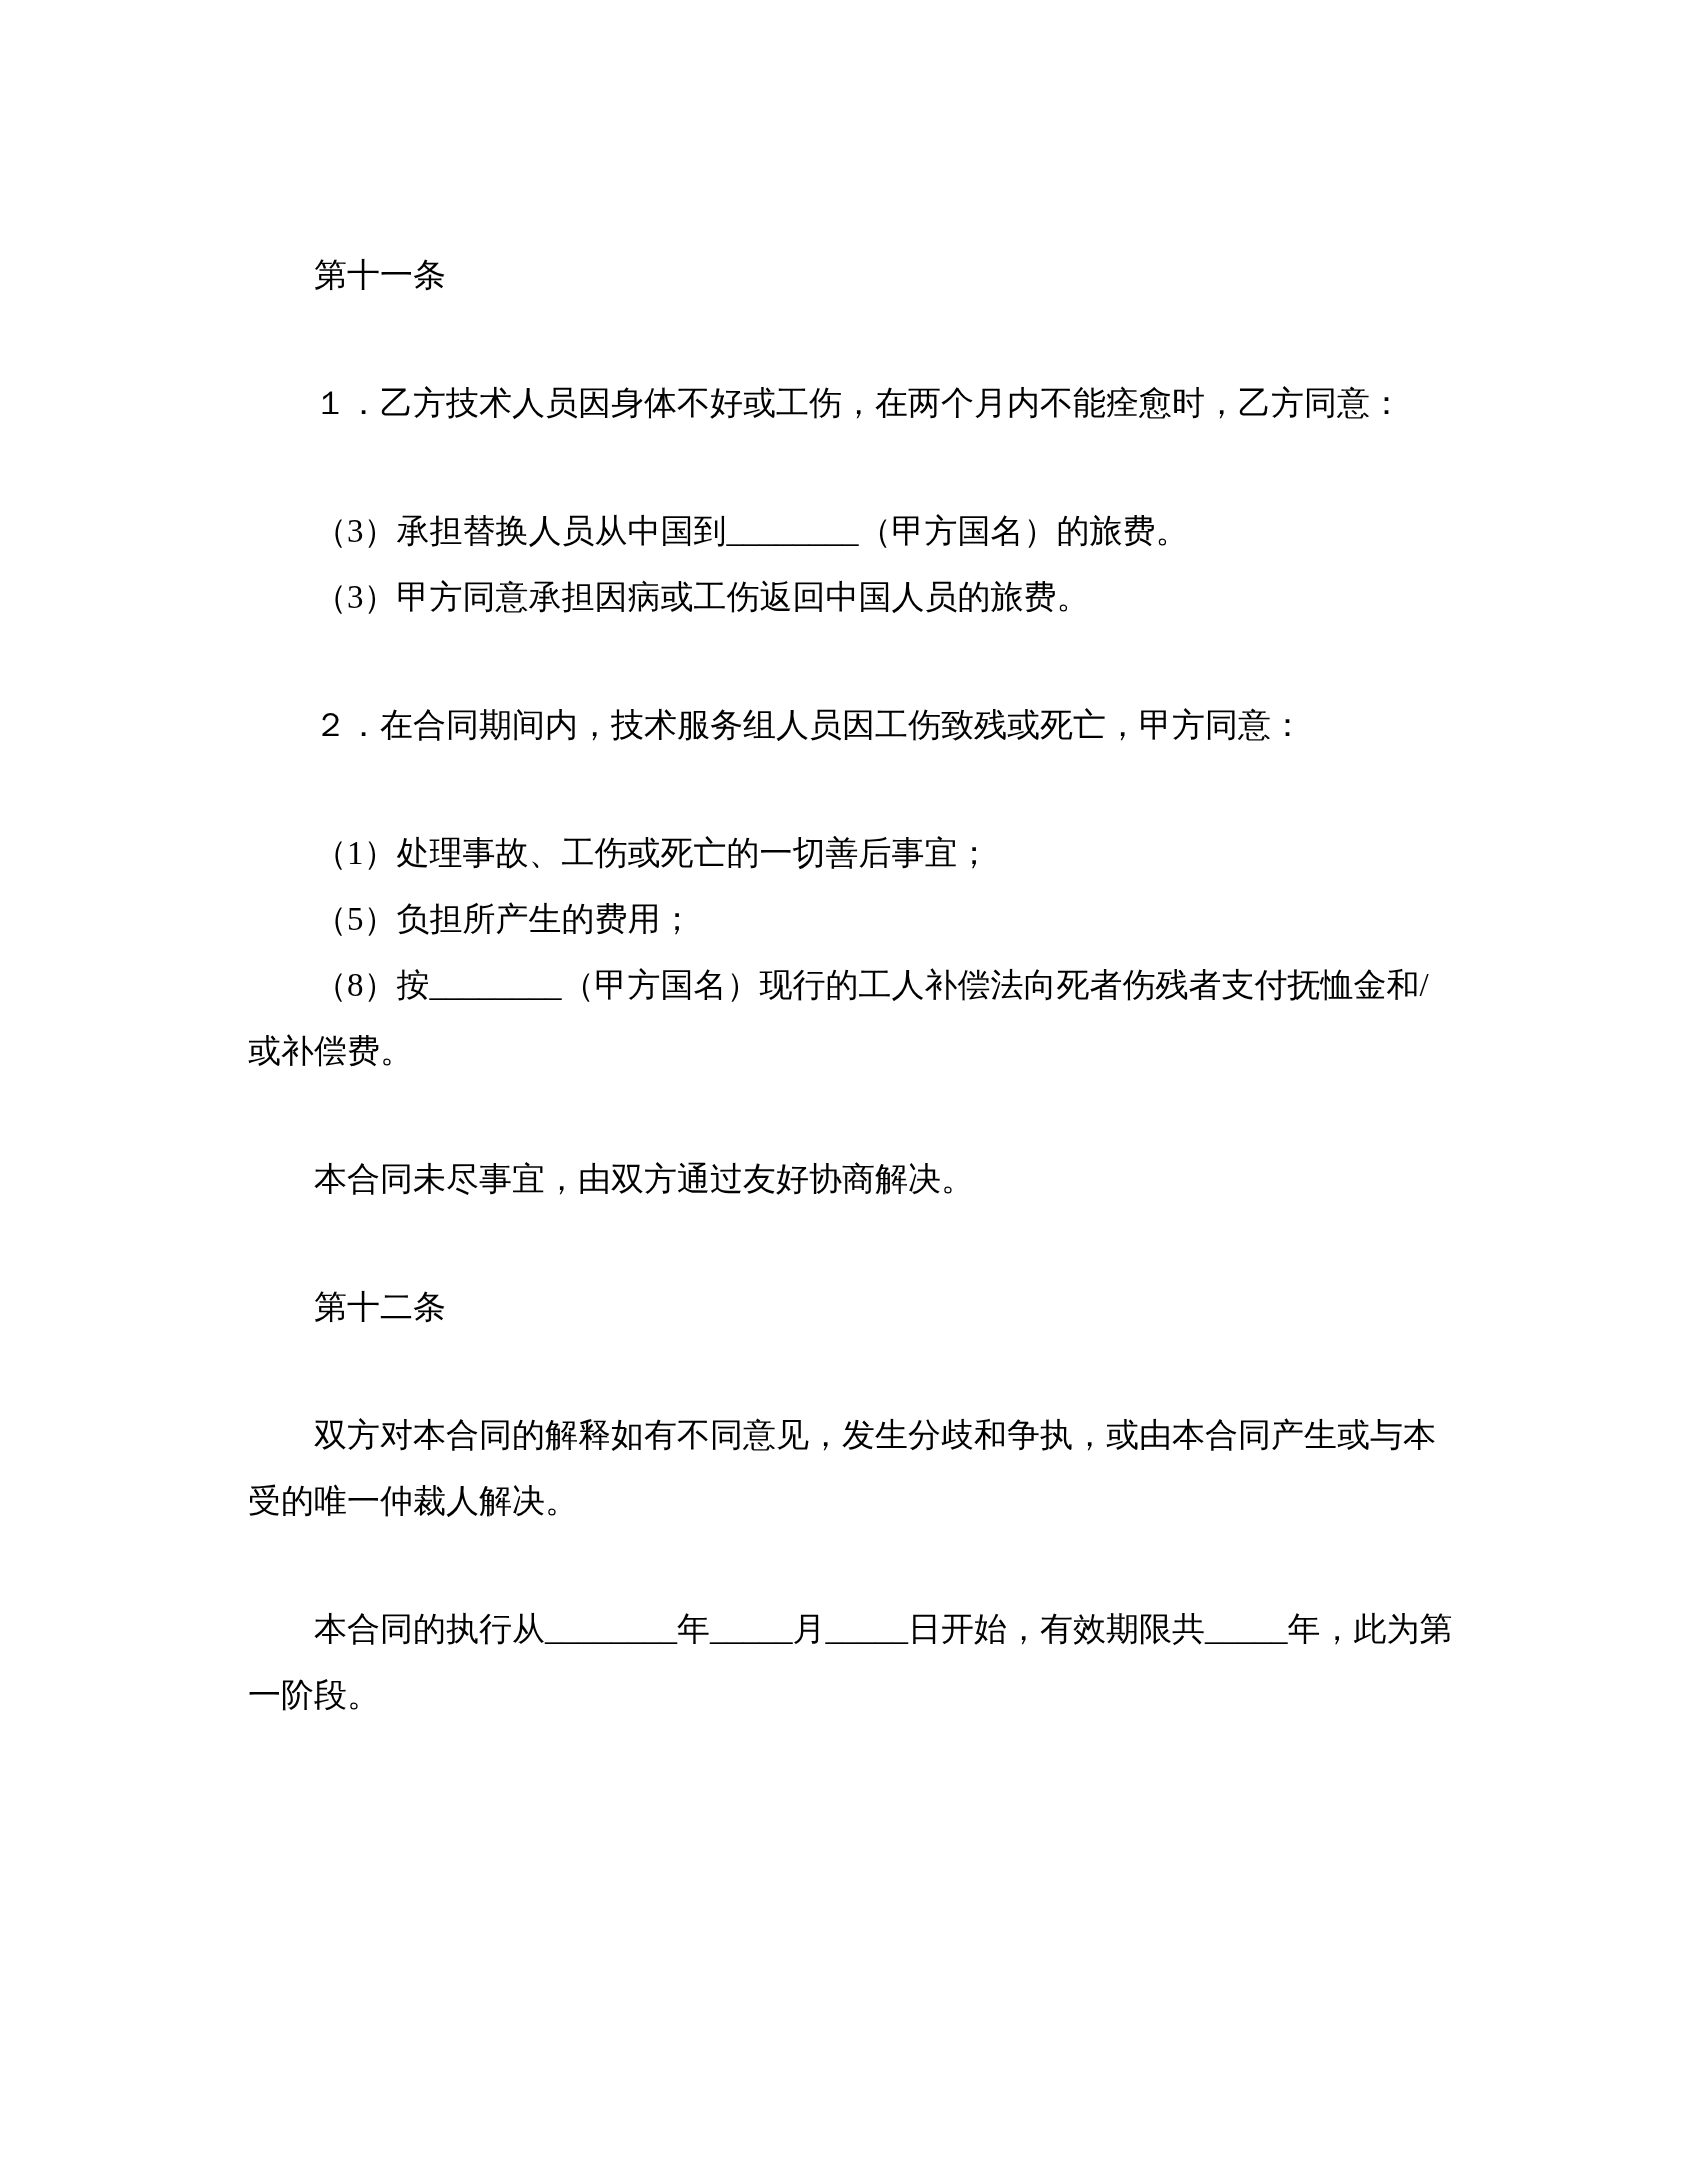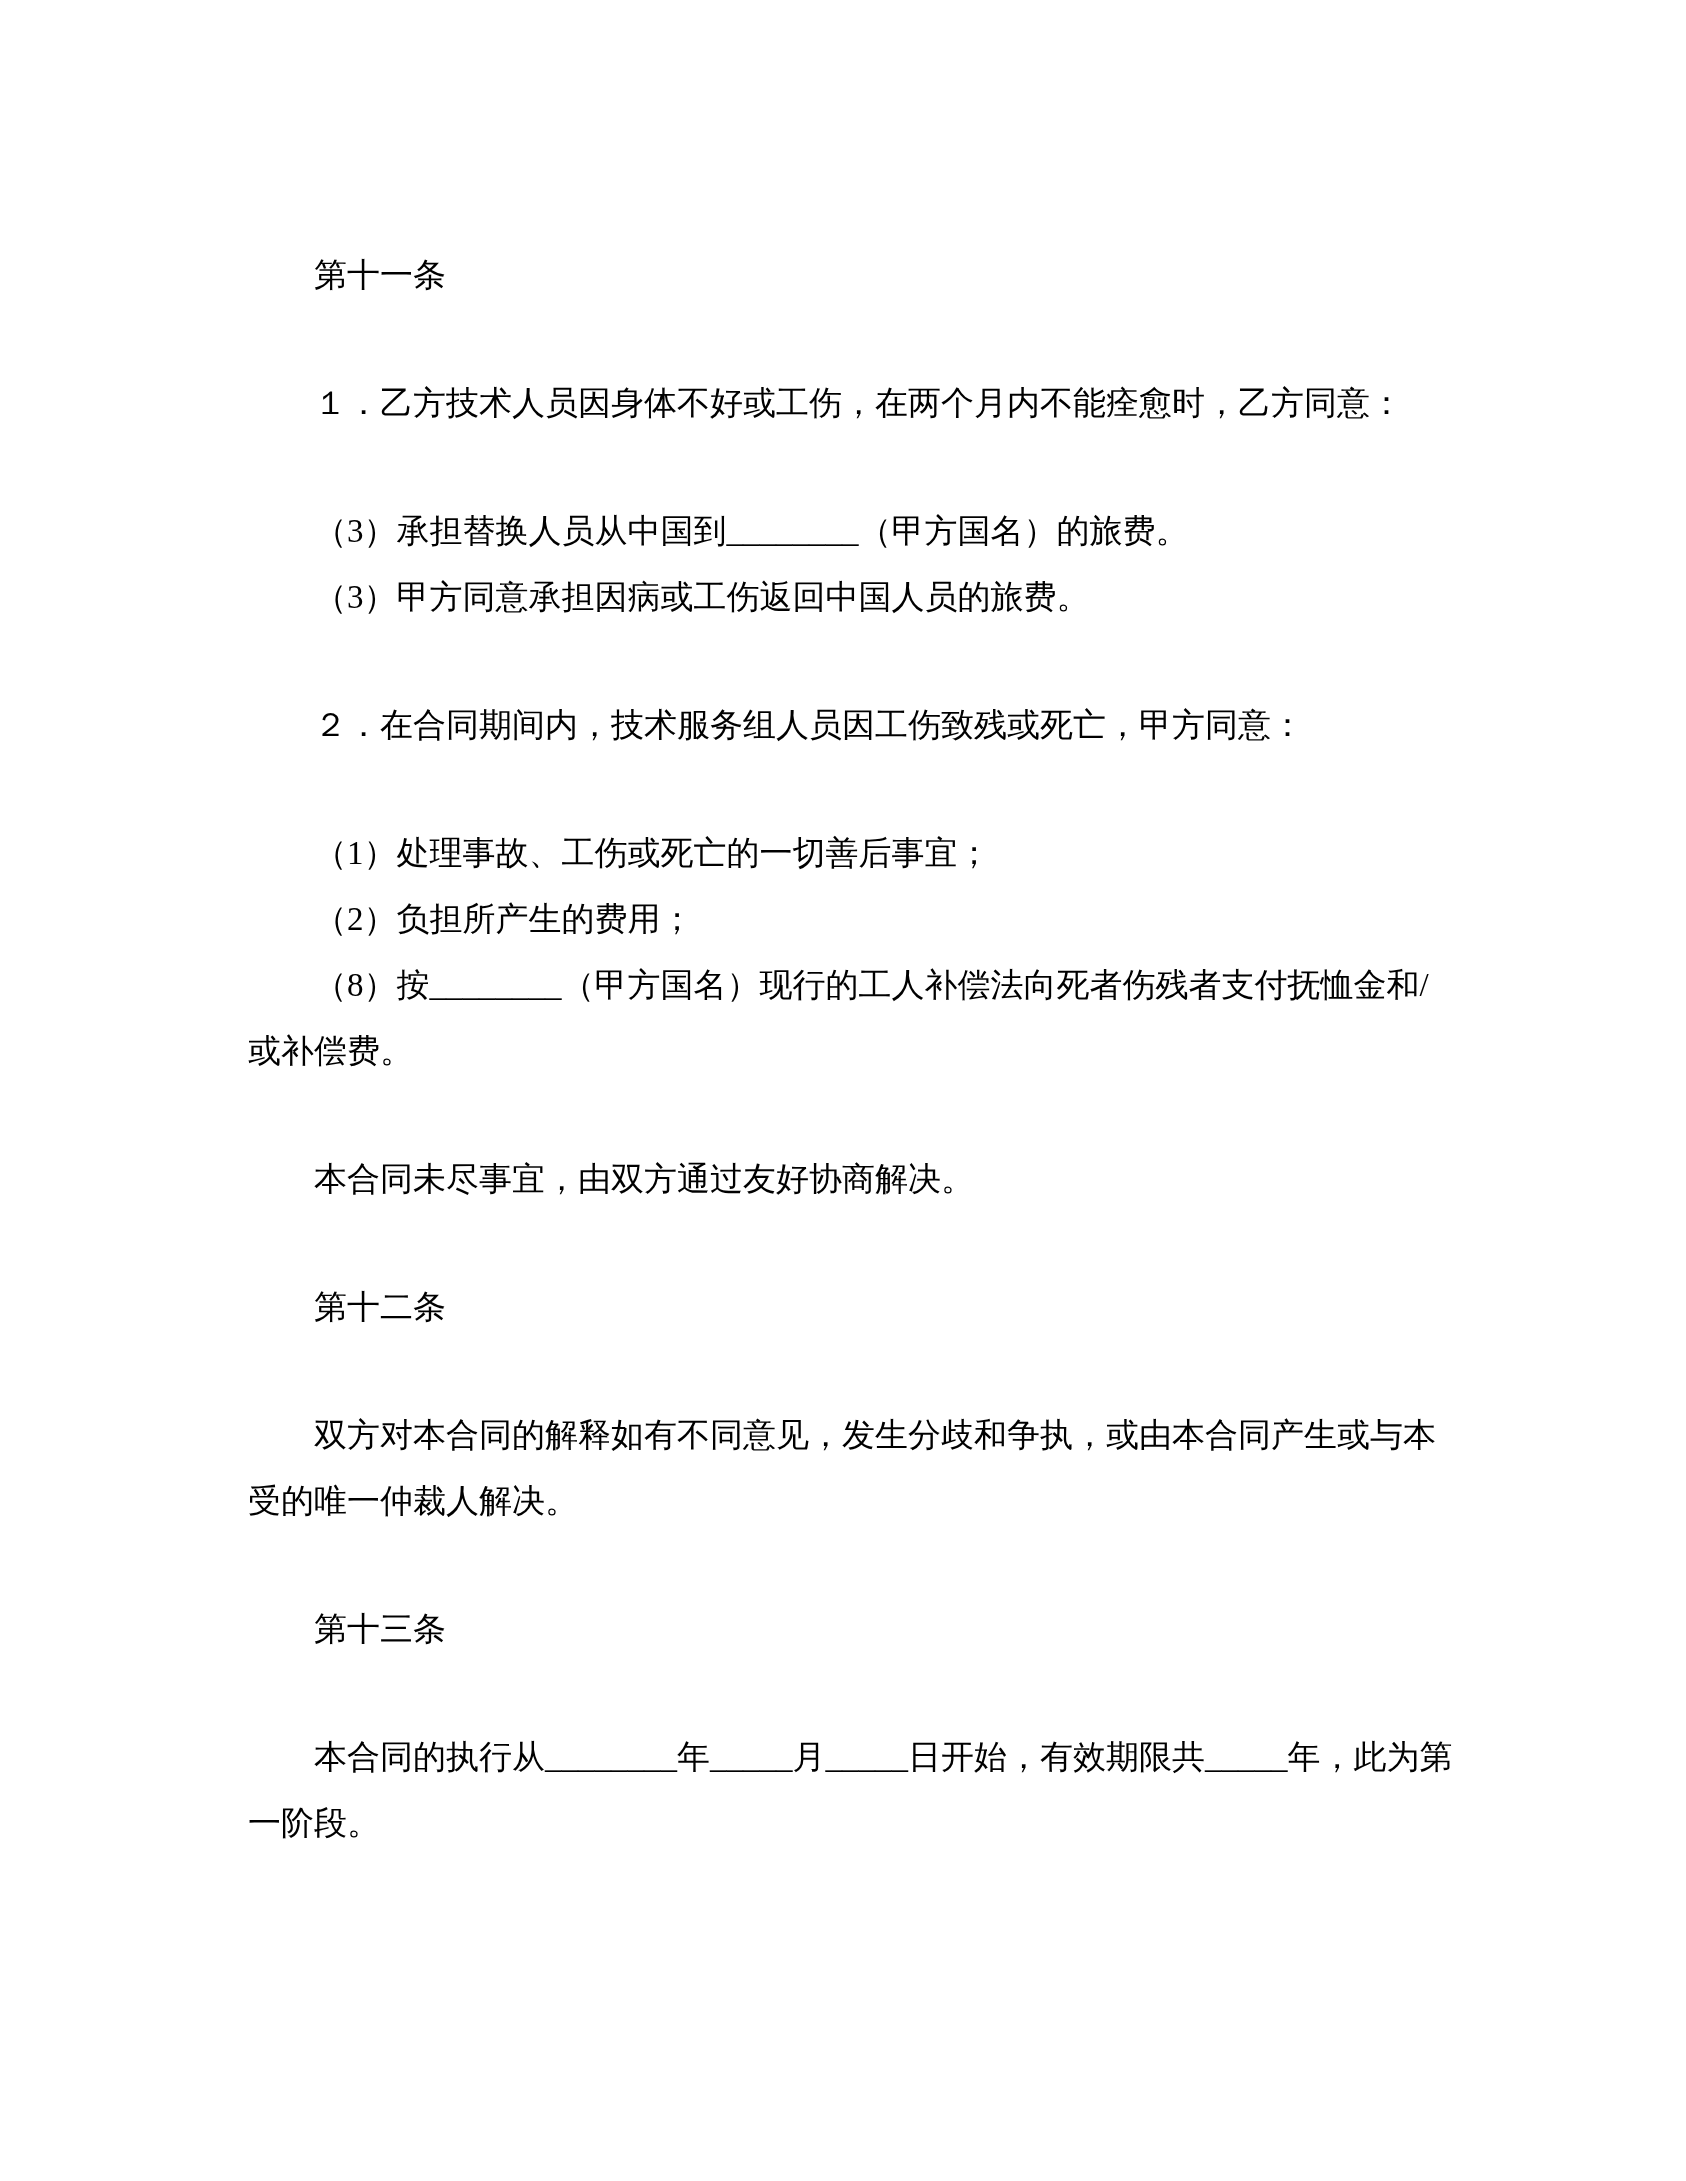--- a/index.html
+++ b/index.html
@@ -55,36 +55,33 @@
       </div>
       <div class="block">
         <div class="line indent">（3）承担替换人员从中国到________（甲方国名）的旅费。</div>
         <div class="line indent">（3）甲方同意承担因病或工伤返回中国人员的旅费。</div>
       </div>
       <div class="block">
         <div class="line indent">２．在合同期间内，技术服务组人员因工伤致残或死亡，甲方同意：</div>
       </div>
       <div class="block">
         <div class="line indent">（1）处理事故、工伤或死亡的一切善后事宜；</div>
-        <div class="line indent">（2）负担所产生的费用；</div>
+        <div class="line indent">（5）负担所产生的费用；</div>
         <div class="line indent">（8）按________（甲方国名）现行的工人补偿法向死者伤残者支付抚恤金和/</div>
         <div class="line">或补偿费。</div>
       </div>
       <div class="block">
         <div class="line indent">本合同未尽事宜，由双方通过友好协商解决。</div>
       </div>
       <div class="block">
         <div class="line indent">第十二条</div>
       </div>
       <div class="block">
         <div class="line indent">双方对本合同的解释如有不同意见，发生分歧和争执，或由本合同产生或与本</div>
         <div class="line">受的唯一仲裁人解决。</div>
       </div>
       <div class="block">
-        <div class="line indent">第十三条</div>
-      </div>
-      <div class="block">
         <div class="line indent">本合同的执行从________年_____月_____日开始，有效期限共_____年，此为第</div>
         <div class="line">一阶段。</div>
       </div>
     </main>
 </div>
 
 
 </body></html>

